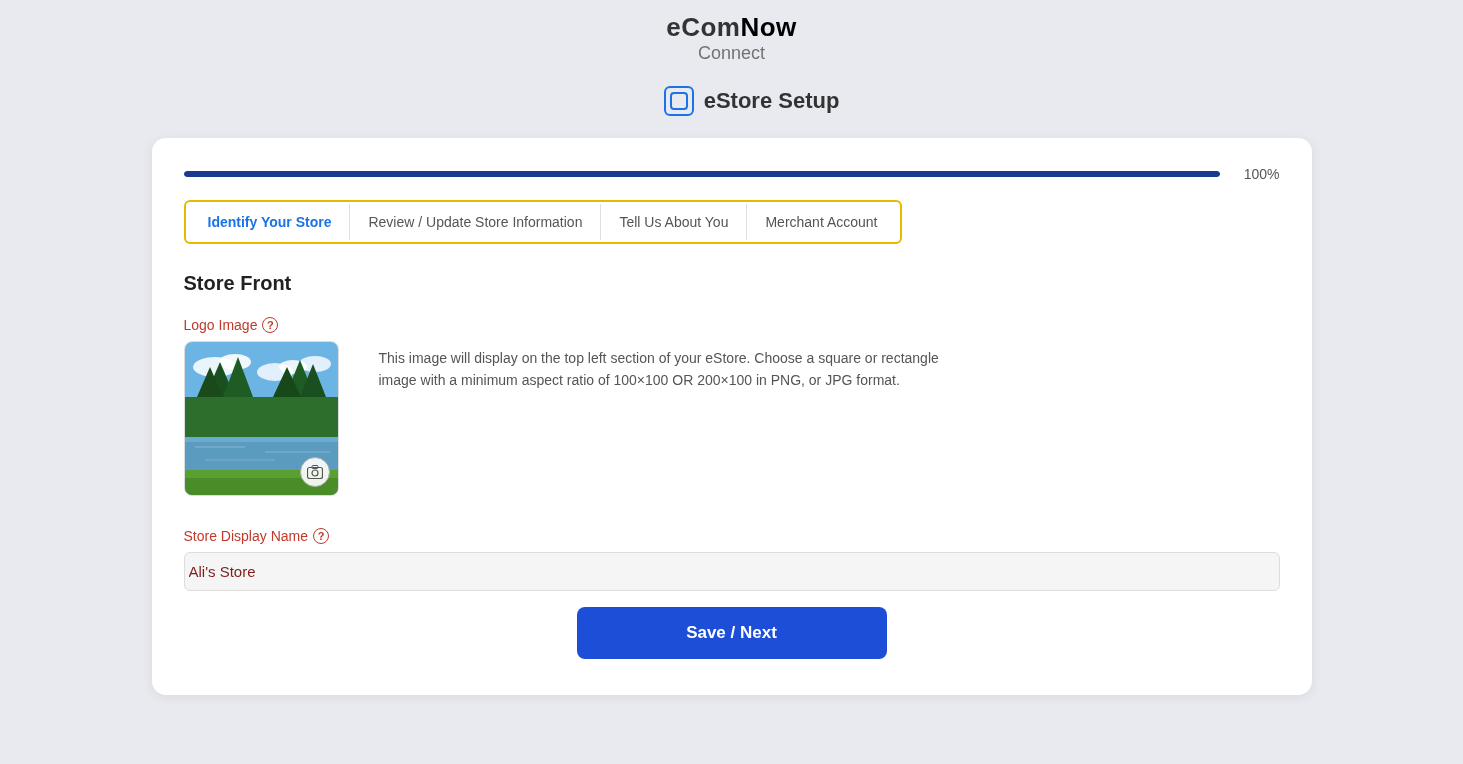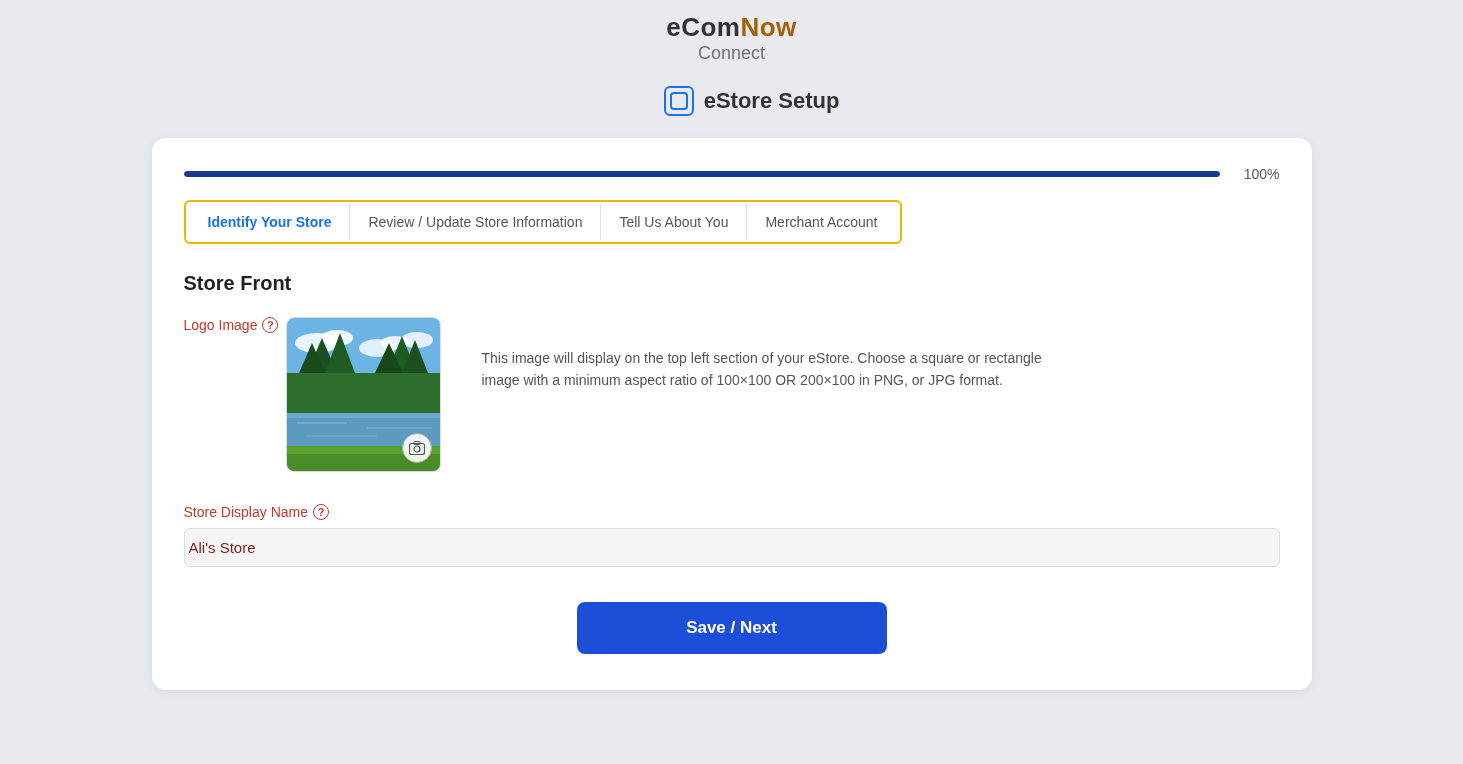--- a/index.html
+++ b/index.html
@@ -59,21 +59,21 @@
       text-align: center;
       padding-bottom: 4px;
     }
     .app-title {
       font-size: 26px;
       font-weight: 700;
       color: #333;
       letter-spacing: 0.5px;
     }
     .app-title span.now {
-      color: #a16207;
+      color: #000000;
     }
     .connect-label {
       font-size: 18px;
       color: #737373;
       font-weight: 400;
       text-align: center;
       margin-bottom: 6px;
     }
 
     
@@ -173,21 +173,21 @@
 
     
     .logo-section {
       display: flex;
       gap: 40px;
       align-items: flex-start;
       margin-bottom: 32px;
     }
     .logo-left {
       display: flex;
-      flex-direction: row;
+      flex-direction: column;
       align-items: flex-start;
       gap: 8px;
     }
     .logo-label {
       font-size: 14px;
       color: #c0392b;
       font-weight: 500;
       display: flex;
       align-items: center;
       gap: 5px;
@@ -237,21 +237,21 @@
     }
     .logo-desc {
       font-size: 14px;
       color: #555;
       line-height: 1.6;
       max-width: 600px;
     }
 
     
     .field-row {
-      margin-bottom: 35px;
+      margin-bottom: 16px;
     }
     .field-label {
       font-size: 14px;
       color: #c0392b;
       font-weight: 500;
       display: flex;
       align-items: center;
       gap: 5px;
       margin-bottom: 8px;
     }

